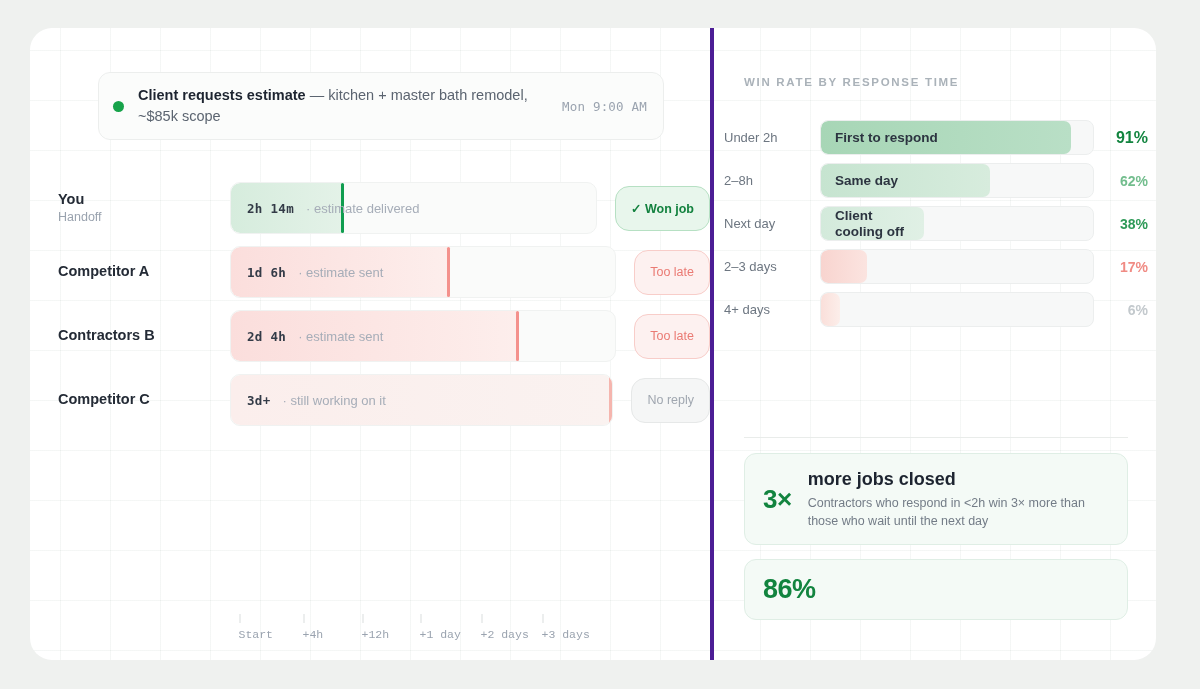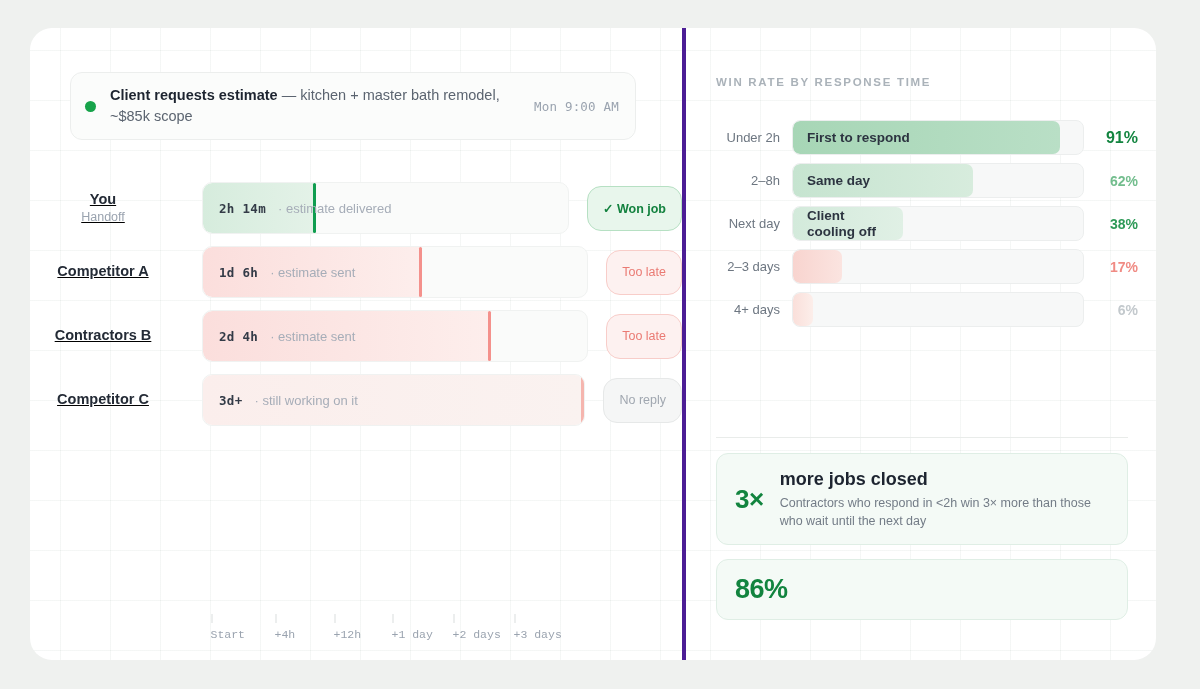--- a/index.html
+++ b/index.html
@@ -38,21 +38,21 @@
     inset: 0;
     background-image:
       linear-gradient(to right, rgba(17,60,35,0.045) 1px, transparent 1px),
       linear-gradient(to bottom, rgba(17,60,35,0.045) 1px, transparent 1px);
     background-size: 50px 50px;
     background-position: -20px -28px;
     pointer-events: none;
   }
 
   .panes { position: absolute; inset: 0; display: flex; }
-  .pane-left  { position: relative; width: 652px; height: 100%; }
+  .pane-left  { position: relative; width: 652px; height: 100%; margin-left: 28px; }
   .pane-right { position: relative; flex: 1; height: 100%; border-left: 4px solid #4c1d95; }
 
   
 
   .event-card {
     position: absolute;
     left: 40px; top: 44px;
     width: 566px;
     min-height: 62px;
     background: #fbfcfb;
@@ -93,24 +93,23 @@
     height: 64px;
     margin-bottom: 0;
     display: flex;
     align-items: center;
   }
   .row + .row { margin-top: 0; }
 
   .row-label {
     width: 172px;
     flex: 0 0 172px;
-    text-align: center;
+    text-align: left;
     padding-right: 26px;
     line-height: 1.2;
-    text-decoration: underline;
   }
   .row-label .name {
     font-size: 14.5px;
     font-weight: 700;
     color: #242b36;
     display: block;
   }
   .row-label .sub {
     font-size: 12.5px;
     color: #9aa3af;
@@ -223,21 +222,20 @@
   .wr-row {
     display: flex;
     align-items: center;
     height: 43px;
     margin-bottom: 0;
     padding-left: 10px;
   }
   .wr-label {
     width: 96px;
     flex: 0 0 96px;
-    text-align: right;
     padding-right: 12px;
     font-size: 13px;
     color: #6d7681;
   }
   .wr-track {
     position: relative;
     width: 292px;
     height: 35px;
     background: #f7f8f8;
     border: 1px solid #eceeee;

